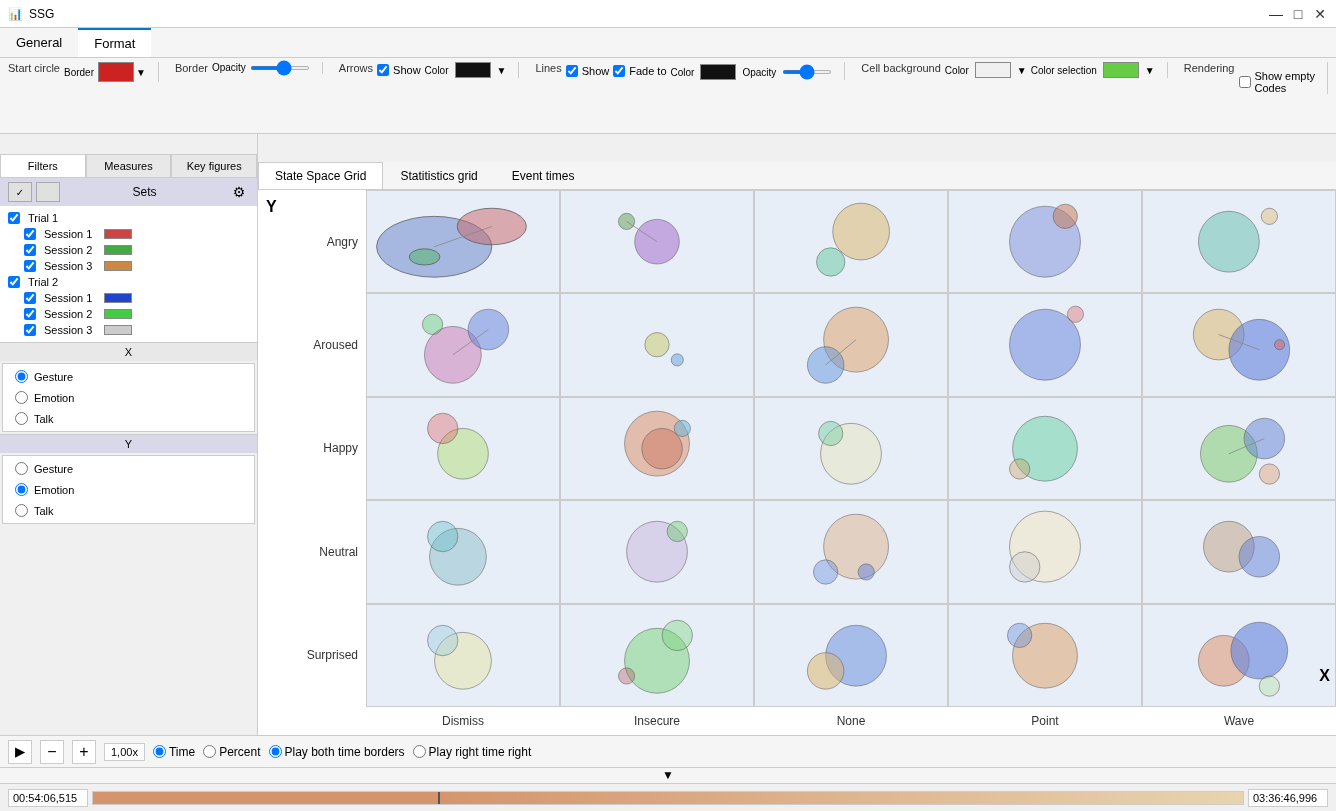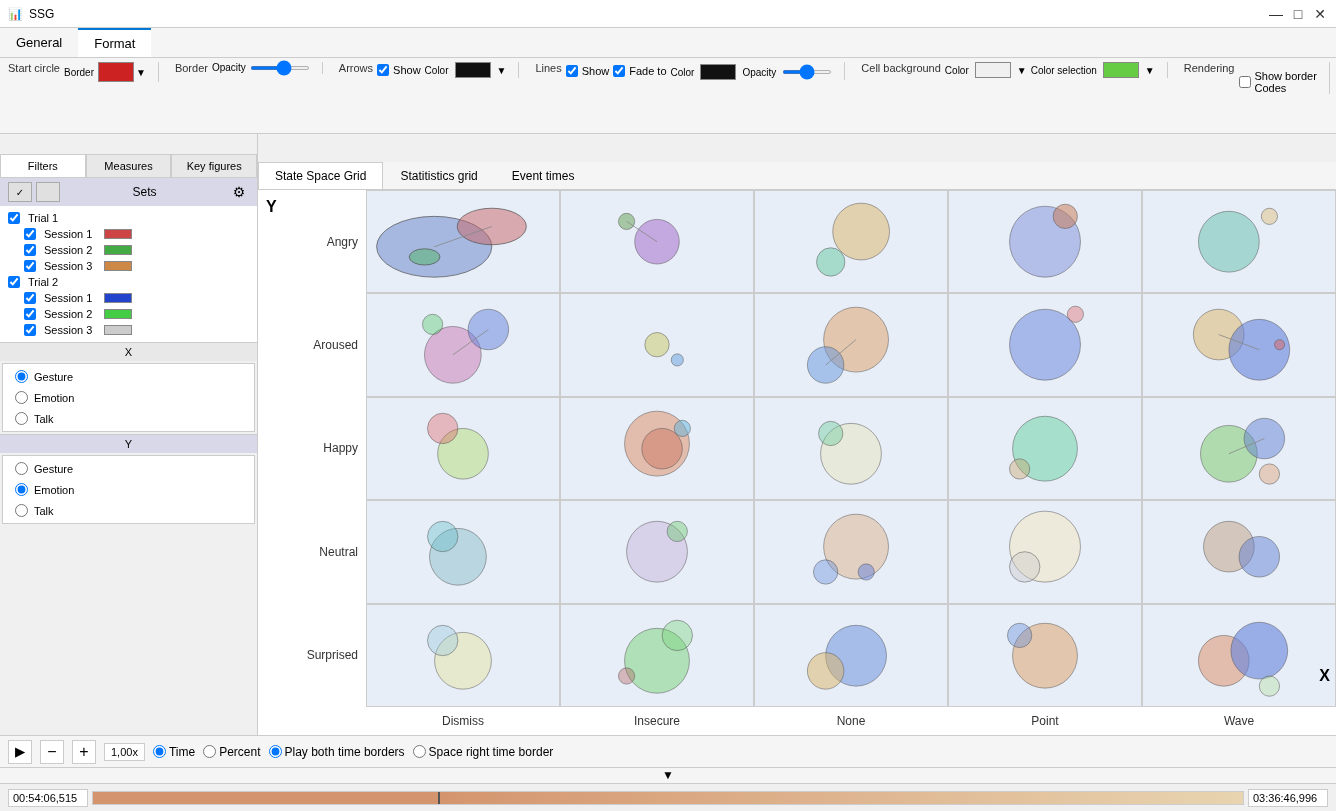--- a/index.html
+++ b/index.html
@@ -156,21 +156,21 @@
       <div style="width:36px;height:16px;background:#66cc44;border:1px solid #888;"></div>
       <span style="font-size:10px;">▼</span>
     </div>
   </div>
 
   <div class="toolbar-group">
     <div class="toolbar-label">Rendering</div>
     <div class="checkbox-row" style="margin-top:8px;">
       <input type="checkbox" style="">
       <div style="display:flex;flex-direction:column;">
-        <span>Show border</span>
+        <span>Show empty</span>
         <span>Codes</span>
       </div>
     </div>
   </div>
 
   <div class="toolbar-group" style="border-right:none;">
     <div class="toolbar-label">Grid</div>
     <div style="display:flex;gap:4px;margin-top:4px;">
       <button class="toolbar-icon-btn">
         <svg width="20" height="20" viewBox="0 0 20 20">
@@ -515,21 +515,21 @@
     <input type="radio" name="time-mode" style="">
     <span>Percent</span>
   </label>
 
   <label class="radio-inline">
     <input type="radio" name="play-border" checked="" style="">
     <span>Play both time borders</span>
   </label>
   <label class="radio-inline">
     <input type="radio" name="play-border" style="">
-    <span>Space right time border</span>
+    <span>Play right time right</span>
   </label>
 </div>
 
 <div style="text-align:center;background:#f5f5f5;border-top:1px solid #ccc;height:16px;cursor:pointer;line-height:14px;">▼</div>
 
 <div class="timeline-row">
   <span class="time-display">00:54:06,515</span>
   <div class="timeline-bar">
     <div class="timeline-indicator"></div>
   </div>

